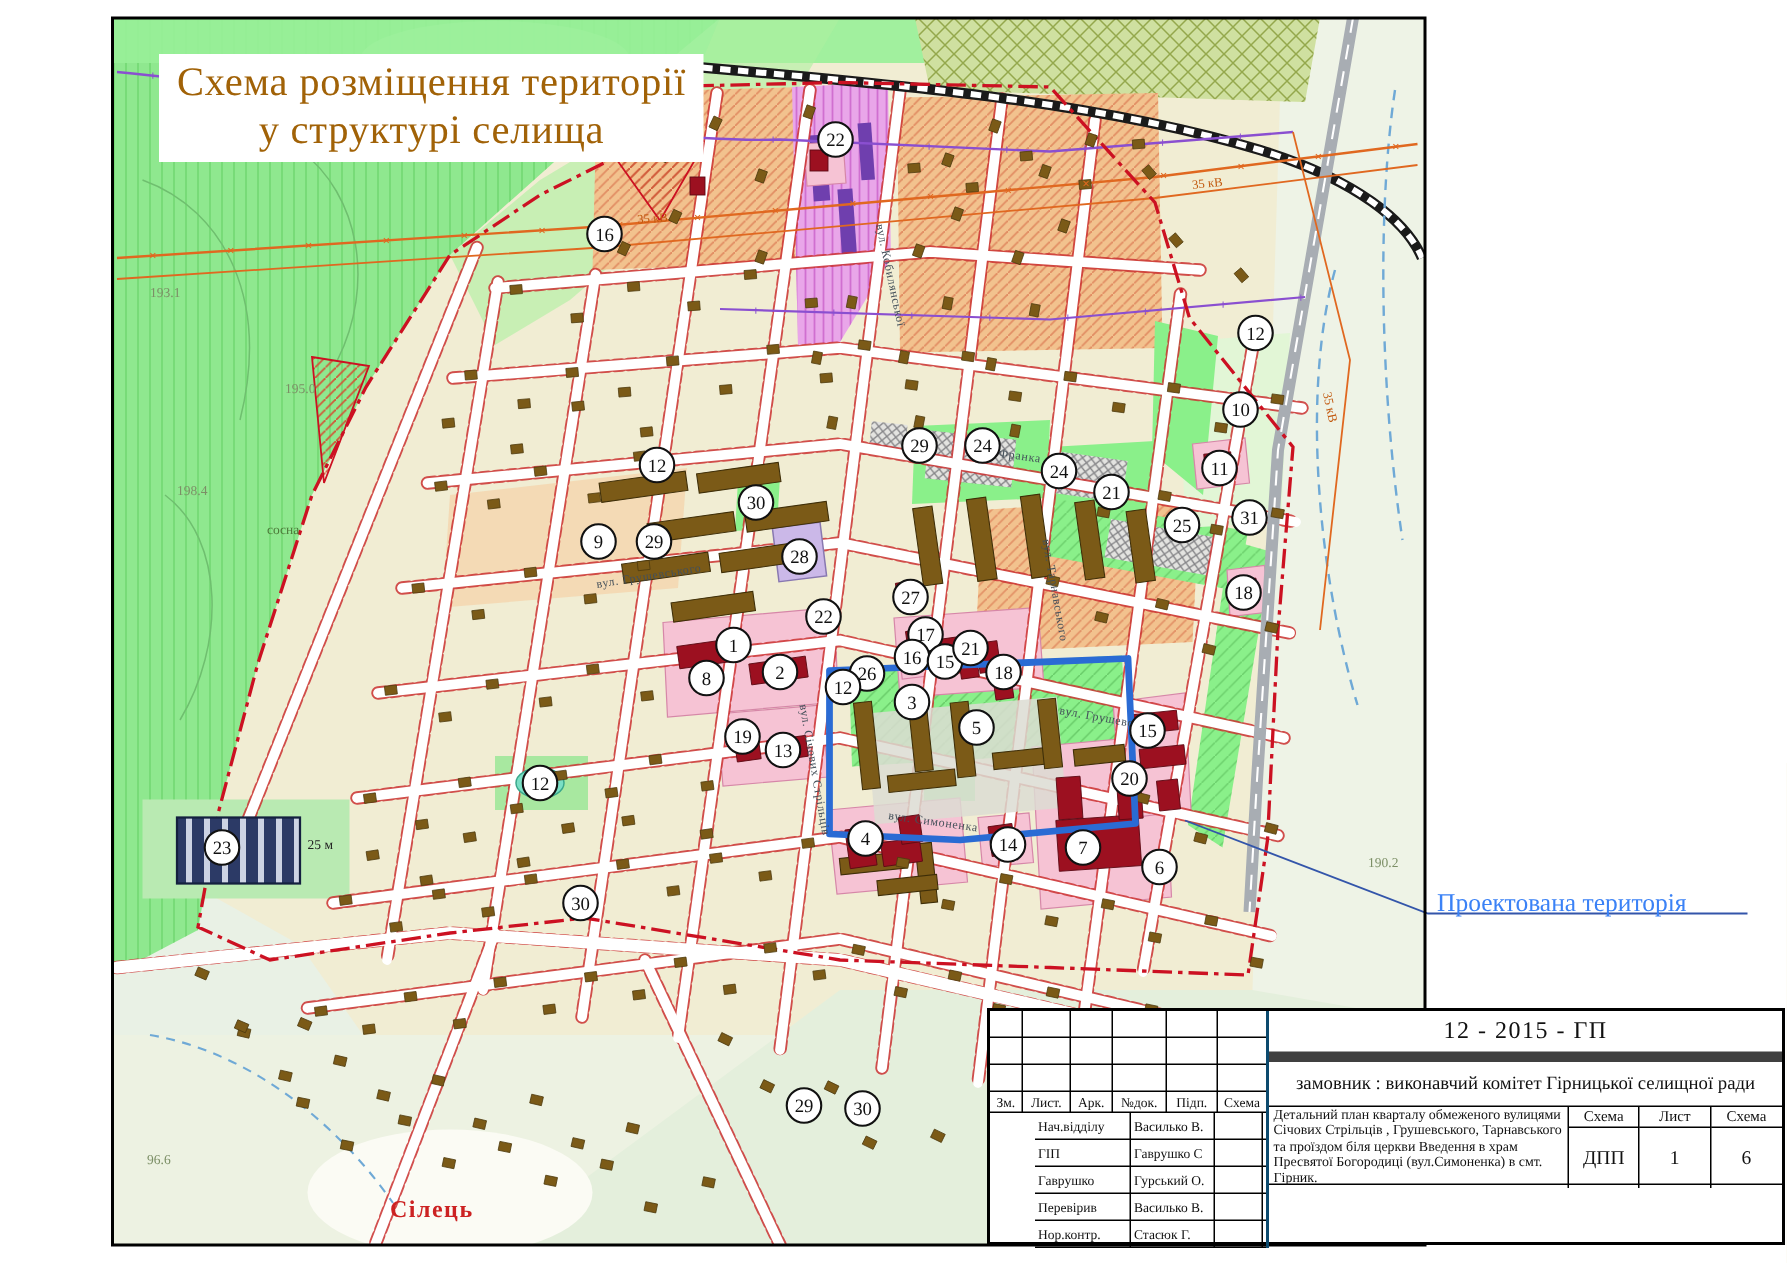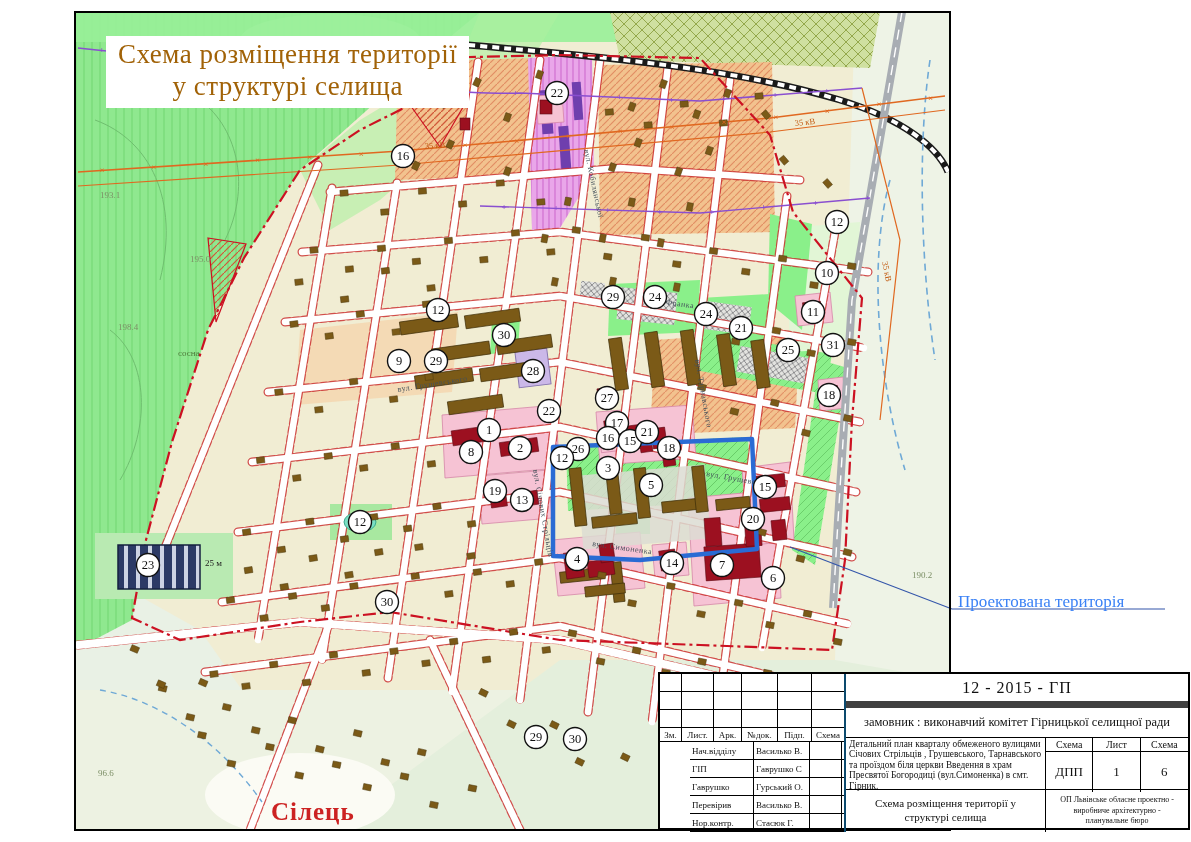--- a/index.html
+++ b/index.html
@@ -2,21 +2,21 @@
 <html><head>
 <meta charset="utf-8">
 <style>
   html,body{margin:0;padding:0;background:#fff;}
   .page{position:relative;width:1191px;height:842px;background:#ffffff;overflow:hidden;
         font-family:"Liberation Serif",serif;color:#111;}
   svg text{font-family:"Liberation Serif",serif;}
   .map-title{position:absolute;left:106px;top:36px;background:#ffffff;padding:3px 12px 5px 12px;
              text-align:center;font-size:27px;line-height:1.18;color:#a16207;letter-spacing:.5px;}
   .lbl-proj{position:absolute;left:958px;top:592px;font-size:17px;color:#3b82f6;}
-  .lbl-silets{position:absolute;left:271px;top:798px;font-size:25px;color:#cc2222;font-weight:600;letter-spacing:1px;}
+  .lbl-silets{position:absolute;left:260px;top:798px;font-size:16px;color:#cc2222;font-weight:600;letter-spacing:1px;}
   
   .tb{position:absolute;left:658px;top:672px;width:532px;height:158px;background:#fff;
       border:2px solid #000;box-sizing:border-box;display:grid;grid-template-columns:186px 1fr;font-size:9px;}
   .tb-left{border-right:2px solid #0c4a6e;display:flex;flex-direction:column;}
   .tb-head{display:grid;grid-template-columns:22px 32px 28px 36px 34px 1fr;grid-template-rows:18px 18px 18px 14px;}
   .tb-sig{display:grid;grid-template-columns:64px 56px 32px 1fr;grid-auto-rows:18px;flex:1;margin-left:30px;}
   .tb-head>div,.tb-sig>div{border-right:1px solid #000;border-bottom:1px solid #000;
       display:flex;align-items:center;justify-content:center;overflow:hidden;white-space:nowrap;}
   .tb-head>div:nth-child(6n),.tb-sig>div:nth-child(4n){border-right:none;}
   .tb-sig>div.rl{justify-content:flex-start;padding-left:2px;}
@@ -766,20 +766,16 @@
       <div class="tb-desc">Детальний план кварталу обмеженого вулицями Січових Стрільців , Грушевського, Тарнавського та проїздом біля церкви Введення в храм Пресвятої Богородиці (вул.Симоненка) в смт. Гірник.</div>
       <div class="tb-stadia">
         <div class="h">Схема</div>
         <div class="h">Лист</div>
         <div class="h">Схема</div>
         <div class="v">ДПП</div>
         <div class="v">1</div>
         <div class="v">6</div>
       </div>
     </div>
-    <div class="tb-bot">
-      <div class="tb-sheet-title">Схема розміщення території у структурі селища</div>
-      <div class="tb-org">ОП Львівське обласне проектно - виробниче архітектурно - планувальне бюро</div>
-    </div>
   </div>
 </div>
 
 </div>
 
 </body></html>

